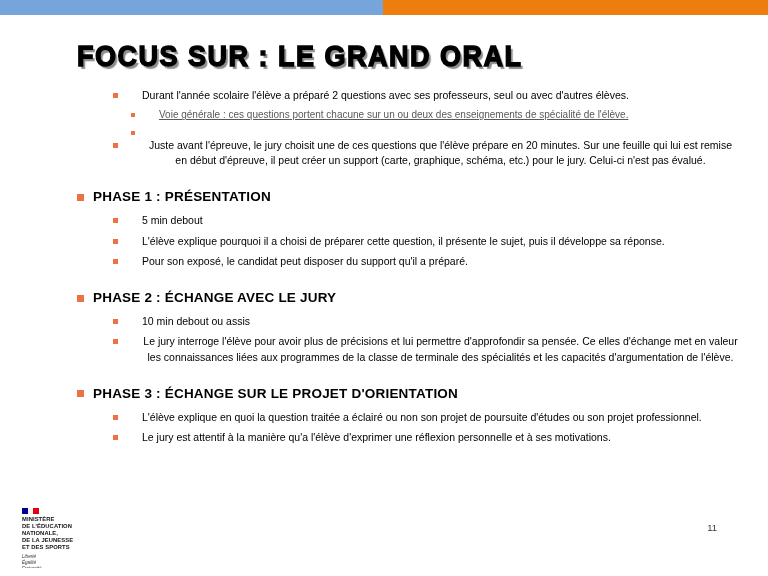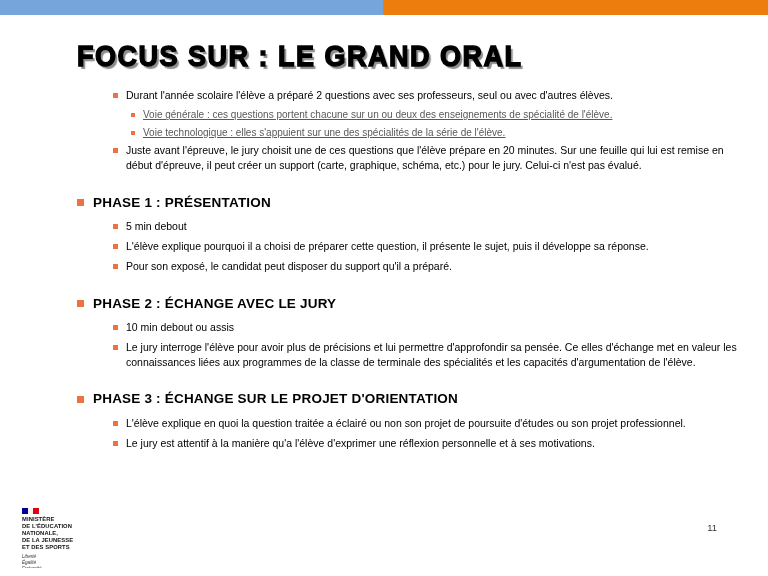--- a/index.html
+++ b/index.html
@@ -22,21 +22,21 @@
     -webkit-text-stroke:1.3px #000;
     text-shadow:2.5px 2.5px 1px #8d8d8d;
     transform:scaleY(1.08);transform-origin:top left;
     white-space:nowrap;
   }
   .content{position:absolute;top:88px;left:75px;width:664px;}
   .section{margin-bottom:21px;}
   .h-row{display:flex;align-items:center;gap:9px;margin:0 0 8px 2px;}
   .b0{flex:0 0 7px;width:7px;height:7px;background:var(--bullet-orange);}
   .h-row h2{margin:0;font-size:13.5px;font-weight:bold;letter-spacing:0.2px;line-height:1.2;}
-  .item{display:flex;gap:8px;margin:0 0 5px 38px;}
+  .item{display:flex;gap:24px;margin:0 0 5px 38px;text-align:center;}
   .item .b1{flex:0 0 5px;width:5px;height:5px;background:var(--bullet-orange);margin-top:5px;}
   .item p{margin:0;font-size:10.5px;line-height:1.45;color:#000;}
   .item.l2{margin-left:56px;margin-bottom:3px;}
   .item.l2 .b1{flex:0 0 4px;width:4px;height:4px;margin-top:5px;}
   .item.l2 p{font-size:10px;color:var(--sub-gray);text-decoration:underline;}
   .logo{position:absolute;left:22px;top:508px;width:60px;}
   .flag{display:flex;height:6px;width:17px;margin:0 0 2px 0;}
   .flag .f-blue{width:6px;background:#000091;}
   .flag .f-white{width:5px;background:#f4f4f4;}
   .flag .f-red{width:6px;background:#e1000f;}
@@ -62,21 +62,20 @@
       <div class="item">
         <span class="b1"></span>
         <p>Durant l'année scolaire l'élève a préparé 2 questions avec ses professeurs, seul ou avec d'autres élèves.</p>
       </div>
       <div class="item l2">
         <span class="b1"></span>
         <p>Voie générale : ces questions portent chacune sur un ou deux des enseignements de spécialité de l'élève.</p>
       </div>
       <div class="item l2">
         <span class="b1"></span>
-        <p>Voie technologique : elles s'appuient sur une des spécialités de la série de l'élève.</p>
       </div>
       <div class="item">
         <span class="b1"></span>
         <p>Juste avant l'épreuve, le jury choisit une de ces questions que l'élève prépare en 20 minutes. Sur une feuille qui lui est remise en début d'épreuve, il peut créer un support (carte, graphique, schéma, etc.) pour le jury. Celui-ci n'est pas évalué.</p>
       </div>
     </div>
 
     <div class="section">
       <div class="h-row">
         <span class="b0"></span>

